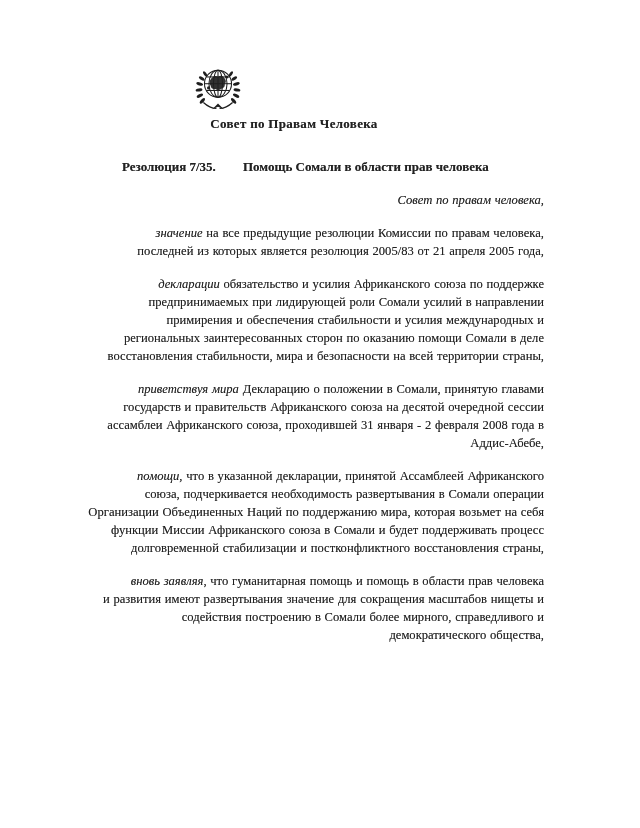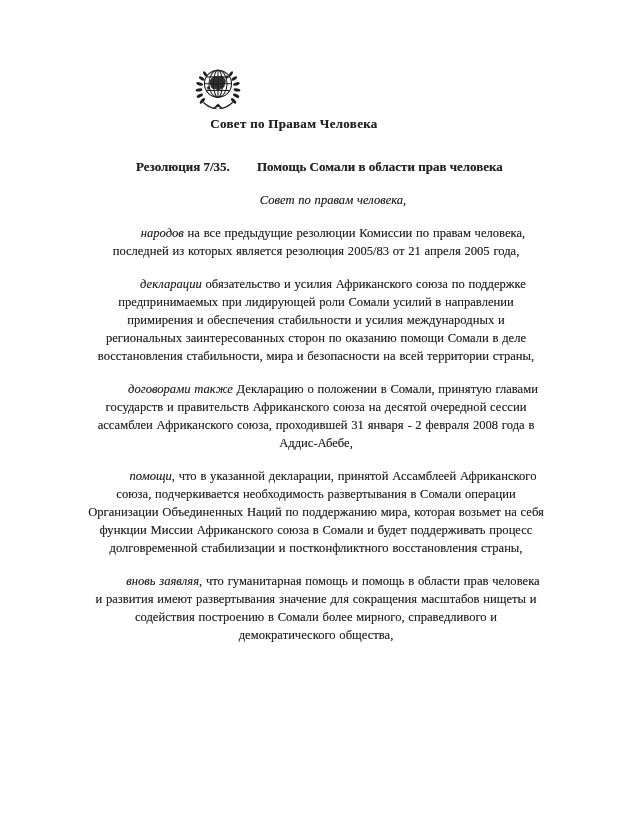--- a/index.html
+++ b/index.html
@@ -25,42 +25,42 @@
     top: 116px;
     width: 588px;
     text-align: center;
     font-weight: bold;
     font-size: 13px;
     letter-spacing: 0.3px;
     text-shadow: 0 0 0.5px rgba(0,0,0,0.45);
   }
   .res-line {
     position: absolute;
-    left: 136px;
+    left: 122px;
     top: 159px;
     font-weight: bold;
     font-size: 13px;
     white-space: nowrap;
     text-shadow: 0 0 0.5px rgba(0,0,0,0.45);
   }
   .res-number { margin-right: 27px; }
   .doc-body {
     position: absolute;
     left: 88px;
     top: 191px;
     width: 472px;
     font-size: 12.6px;
     line-height: 18px;
     word-spacing: 0.6px;
     text-shadow: 0 0 0.5px rgba(0,0,0,0.4);
   }
   .doc-body p {
     margin: 0 16px 15px 0;
     text-indent: 34px;
-    text-align: center;
+    text-align: right;
   }
   .doc-body em { font-style: italic; }
 </style>
 </head>
 <body>
 
 <div class="page">
 
   <span class="emblem">
     <svg width="48" height="50" viewBox="0 0 46 48" xmlns="http://www.w3.org/2000/svg">
@@ -104,20 +104,20 @@
   </span>
 
   <div class="org-title">Совет по Правам Человека</div>
 
   <div class="res-line">
     <span class="res-number">Резолюция 7/35.</span><span>Помощь Сомали в области прав человека</span>
   </div>
 
   <div class="doc-body">
       <p><em>Совет по правам человека,</em></p>
-      <p><em>народов</em><span> на все предыдущие резолюции Комиссии по правам человека, последней из которых является резолюция 2005/83 от 21 апреля 2005 года,</span></p>
+      <p><em>значение</em><span> на все предыдущие резолюции Комиссии по правам человека, последней из которых является резолюция 2005/83 от 21 апреля 2005 года,</span></p>
       <p><em>декларации</em><span> обязательство и усилия Африканского союза по поддержке предпринимаемых при лидирующей роли Сомали усилий в направлении примирения и обеспечения стабильности и усилия международных и региональных заинтересованных сторон по оказанию помощи Сомали в деле восстановления стабильности, мира и безопасности на всей территории страны,</span></p>
-      <p><em>договорами также</em><span> Декларацию о положении в Сомали, принятую главами государств и правительств Африканского союза на десятой очередной сессии ассамблеи Африканского союза, проходившей 31 января - 2 февраля 2008 года в Аддис-Абебе,</span></p>
+      <p><em>приветствуя мира</em><span> Декларацию о положении в Сомали, принятую главами государств и правительств Африканского союза на десятой очередной сессии ассамблеи Африканского союза, проходившей 31 января - 2 февраля 2008 года в Аддис-Абебе,</span></p>
       <p><em>помощи</em><span>, что в указанной декларации, принятой Ассамблеей Африканского союза, подчеркивается необходимость развертывания в Сомали операции Организации Объединенных Наций по поддержанию мира, которая возьмет на себя функции Миссии Африканского союза в Сомали и будет поддерживать процесс долговременной стабилизации и постконфликтного восстановления страны,</span></p>
       <p><em>вновь заявляя</em><span>, что гуманитарная помощь и помощь в области прав человека и развития имеют развертывания значение для сокращения масштабов нищеты и содействия построению в Сомали более мирного, справедливого и демократического общества,</span></p>
     </div>
 
 </div>
 
 </body></html>

